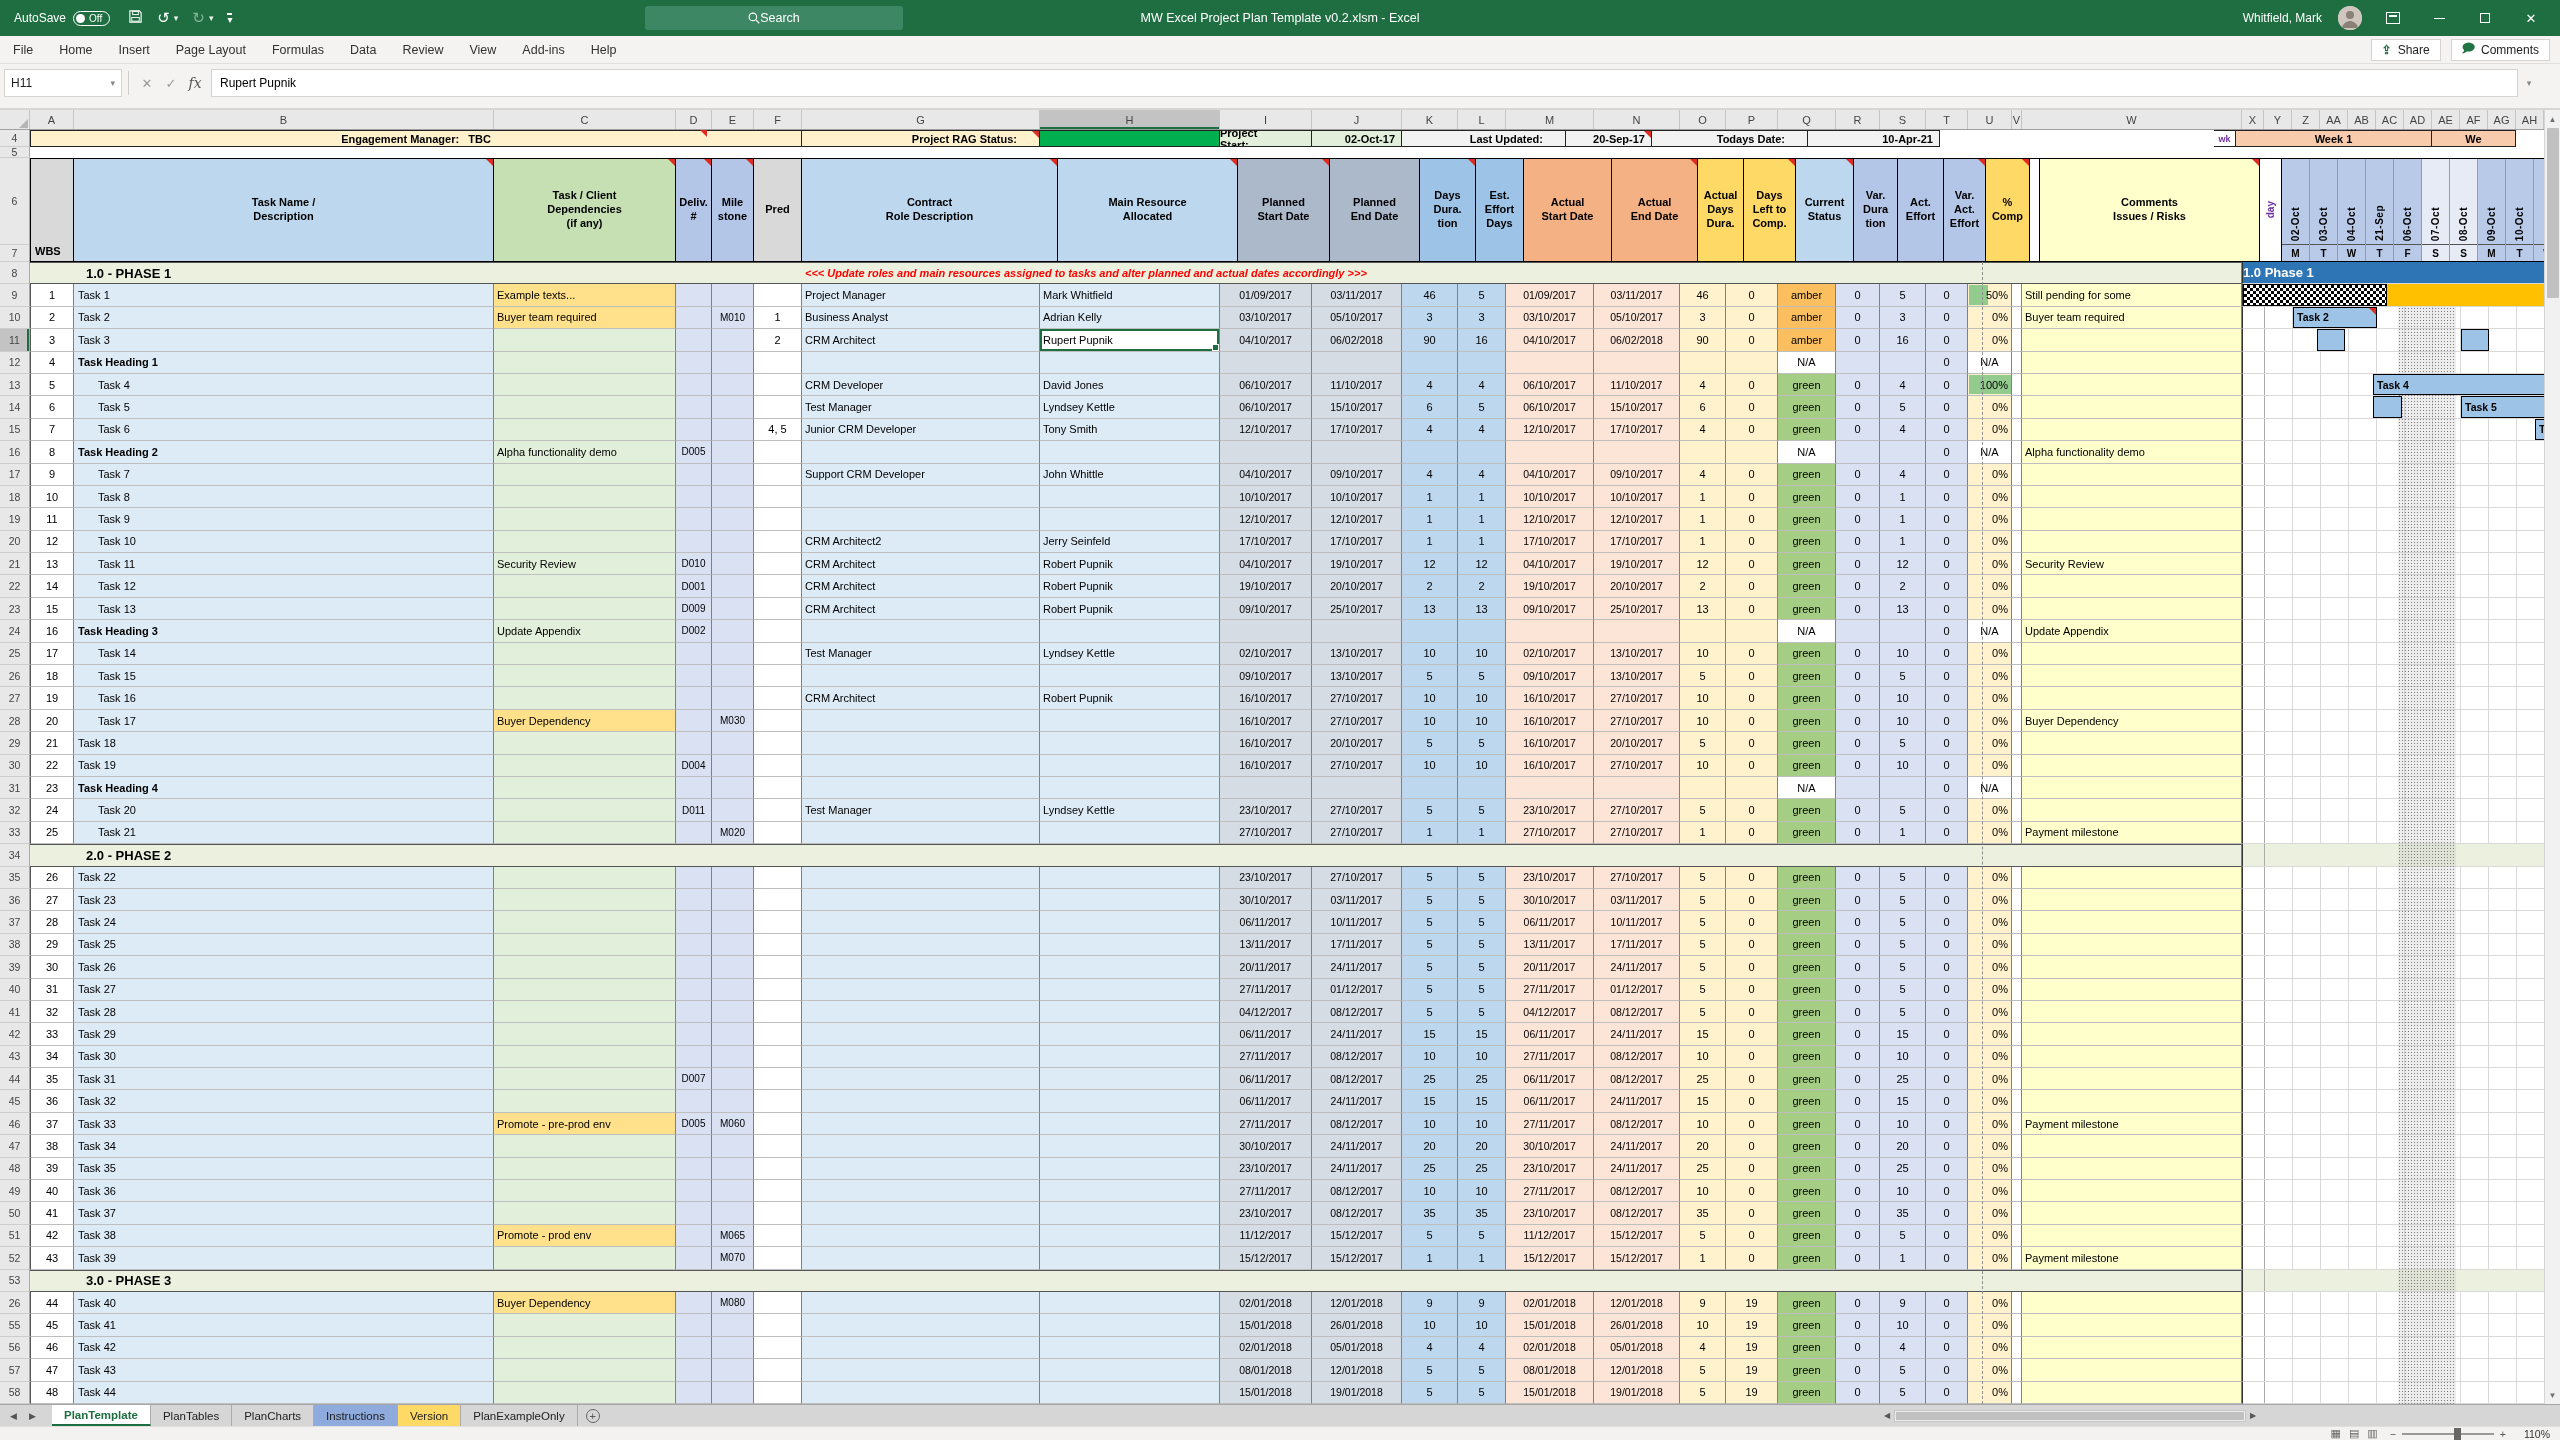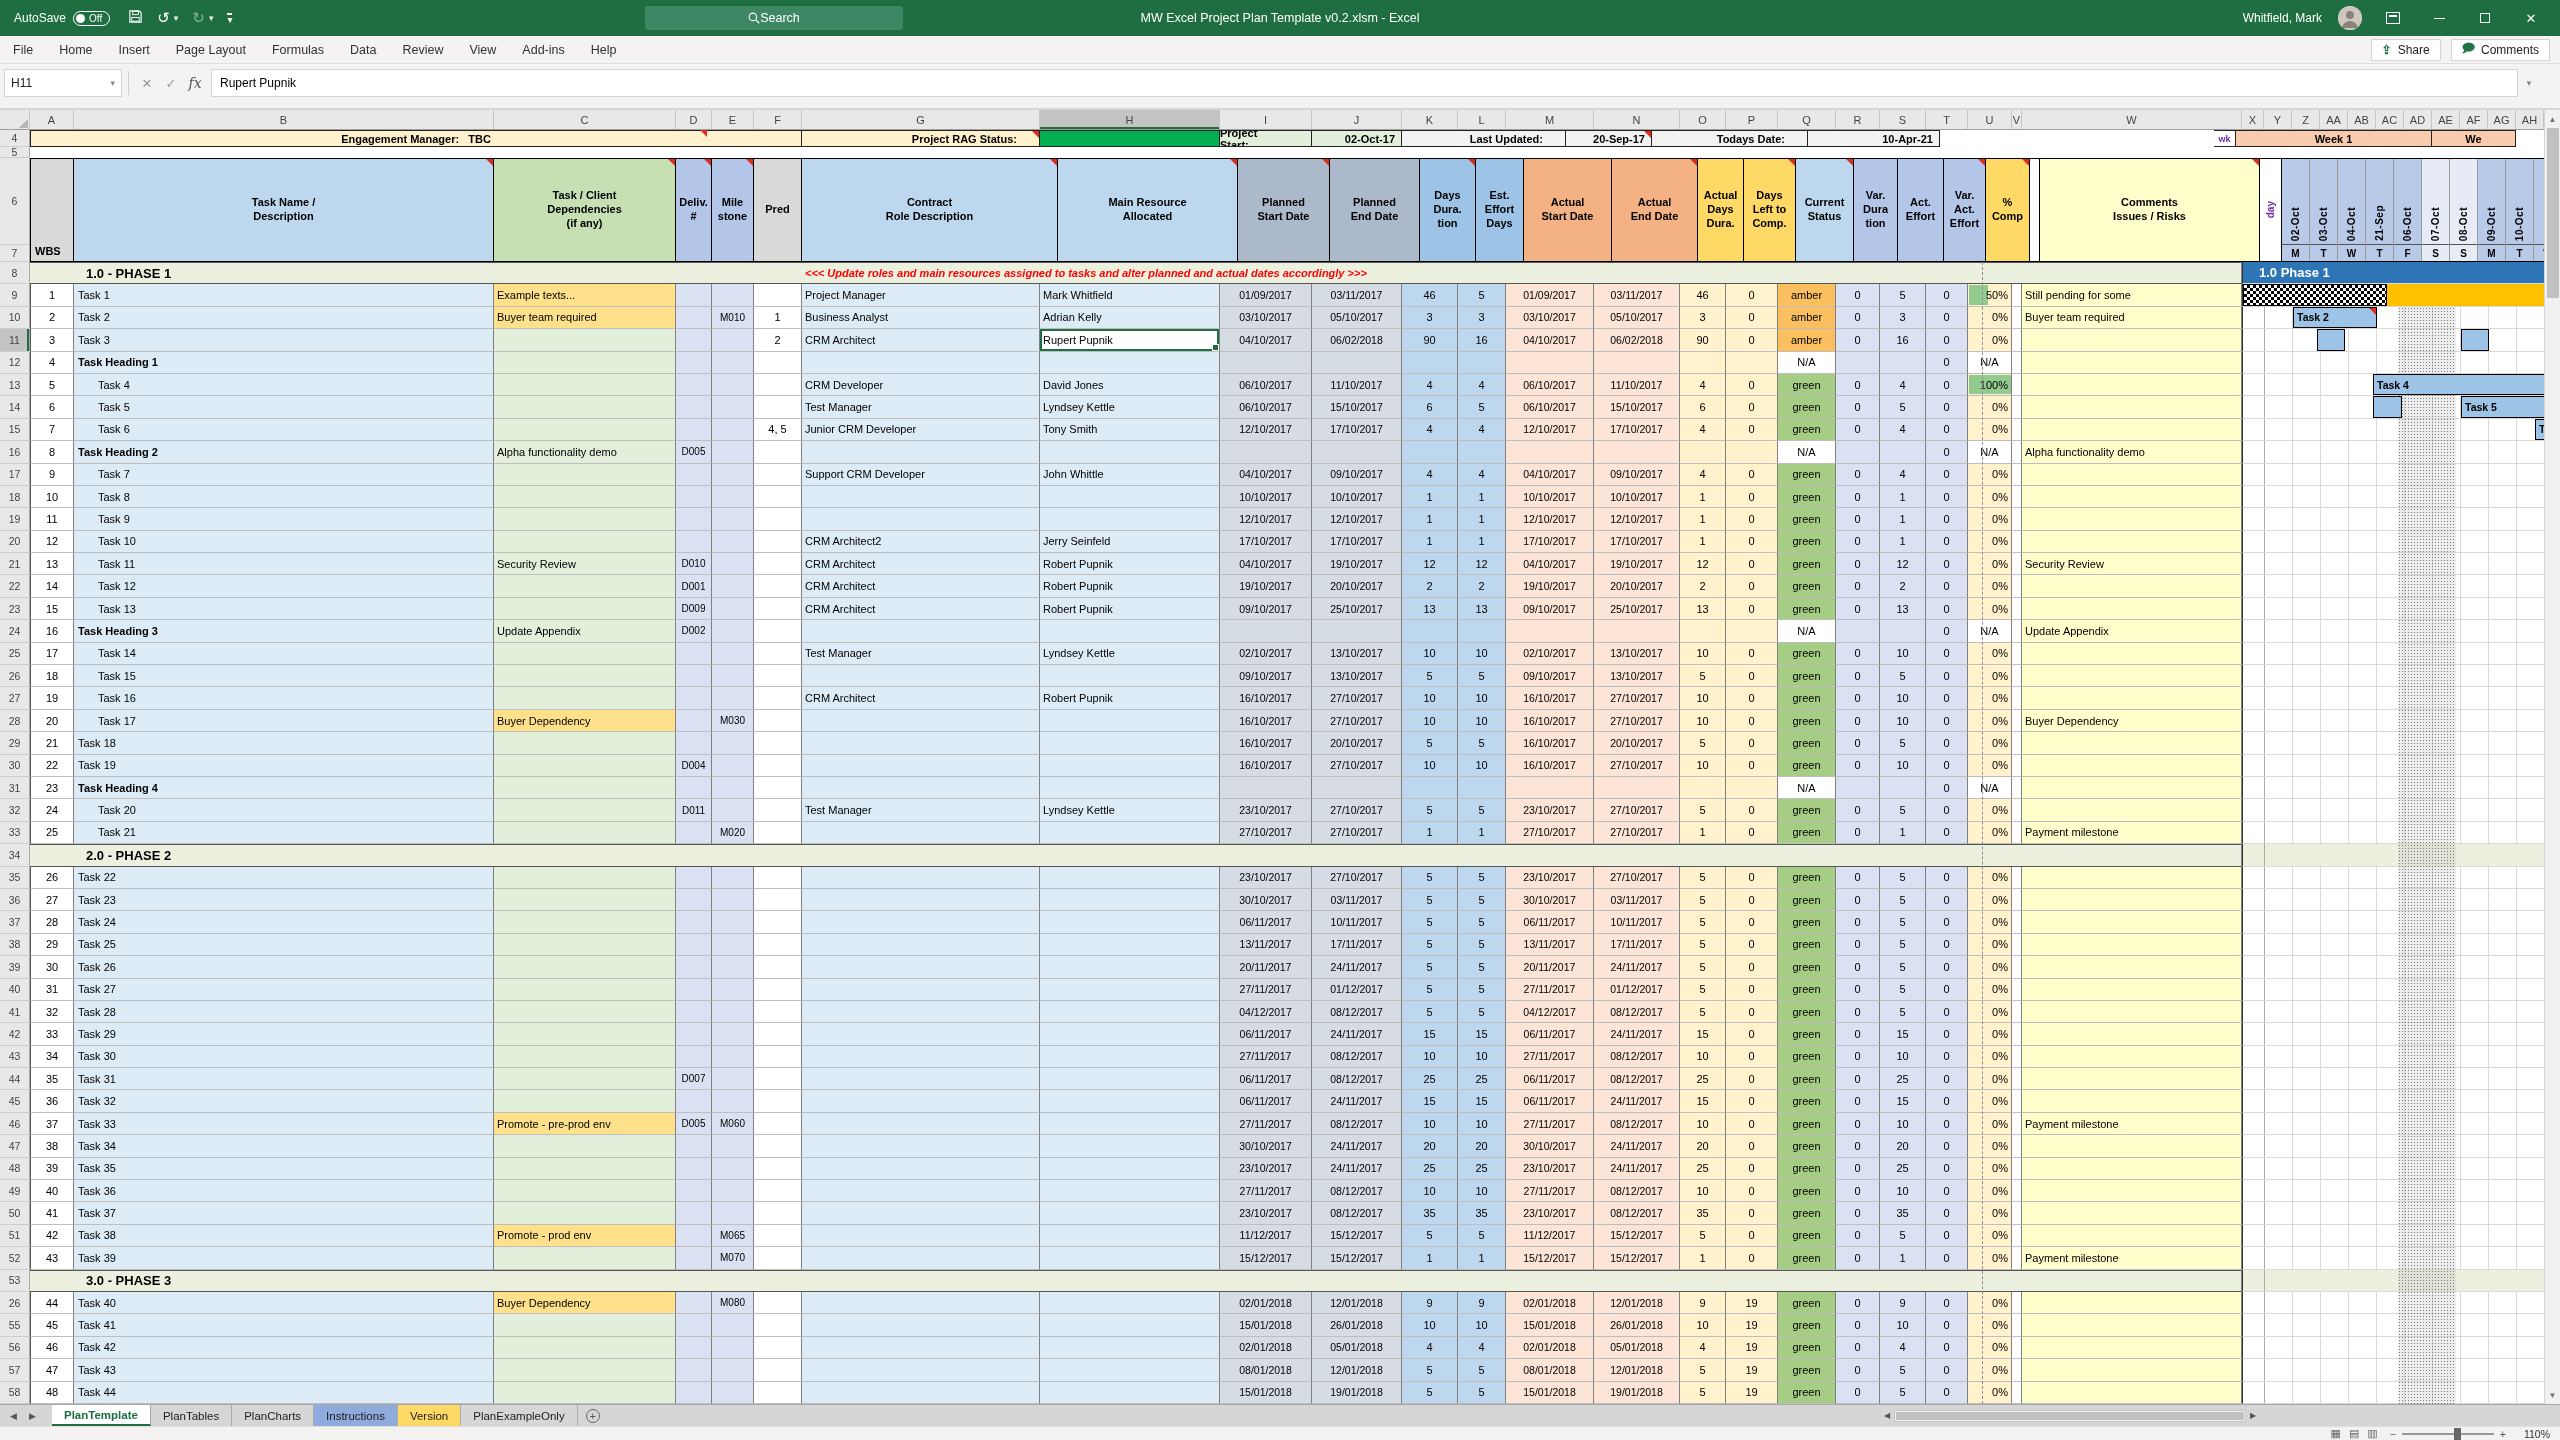--- a/index.html
+++ b/index.html
@@ -119,21 +119,21 @@
 .cU span{position:relative;z-index:2}
 .pbar{position:absolute;left:1px;top:1px;bottom:1px;background:#6FBE79;opacity:.75;z-index:1}
 .cV{width:10px;background:#fff}
 .cW{width:220px;background:#FFFFCC}
 .gx{width:302px;position:relative;border-left:1px solid #333;border-bottom:1px solid #D9D9D9;flex:none}
 .gx .xcol{position:absolute;left:0;top:0;bottom:0;width:22px;border-right:1px solid #ABABAB}
 .gx .dgrid{position:absolute;left:22px;top:0;right:0;bottom:0;background:repeating-linear-gradient(to right,transparent 0,transparent 27px,#D9D9D9 27px,#D9D9D9 28px)}
 .gx.pg{background:#EBF1DE}
 .bar{position:absolute;top:0;height:21.4px;z-index:2;overflow:hidden}
 .b-task{background:#9DC3E6;border:1px solid #000;font-weight:bold;font-size:10.5px;display:flex;align-items:center;padding-left:3px;color:#000}
-.b-phase{background:#2E75B6;color:#fff;font-weight:bold;font-size:13px;display:flex;align-items:center;padding-left:16px}
+.b-phase{background:#2E75B6;color:#fff;font-weight:bold;font-size:13px;display:flex;align-items:center;padding-left:0}
 .b-check{border:1px solid #000;background-image:linear-gradient(45deg,#000 25%,transparent 25%,transparent 75%,#000 75%),linear-gradient(45deg,#000 25%,#fff 25%,#fff 75%,#000 75%);background-size:6px 6px;background-position:0 0,3px 3px}
 .b-orange{background:#FFC000}
 .pmerge{width:2212px;background:#EBF1DE;border-top:1px solid #555;border-bottom:1px solid #555;border-right:1px solid #808080;display:flex;align-items:center;font-weight:bold;font-size:13px;padding-left:56px;position:relative;flex:none}
 .pnote{position:absolute;left:775px;color:#FF0000;font-style:italic;font-weight:bold;font-size:11px}
 .selcell{box-shadow:inset 0 0 0 2px #1D6F42;background:#fff}
 .selcell:after{content:"";position:absolute;right:0;bottom:0;width:5px;height:5px;background:#1D6F42;border:1px solid #fff}
 .wband{position:absolute;left:2398px;width:58px;top:44.8px;bottom:0;z-index:1;background-color:rgba(190,190,190,.28);background-image:radial-gradient(#7d7d7d .9px,transparent 1px);background-size:3px 3px}
 .pbreak{position:absolute;left:1982px;top:0;bottom:0;border-left:1px dashed #8f8f8f;z-index:3}
 
 .vscroll{position:absolute;right:0;top:110px;width:16px;height:1294px;background:#F1F1F1;border-left:1px solid #D5D5D5;display:flex;flex-direction:column;align-items:center;z-index:5}

